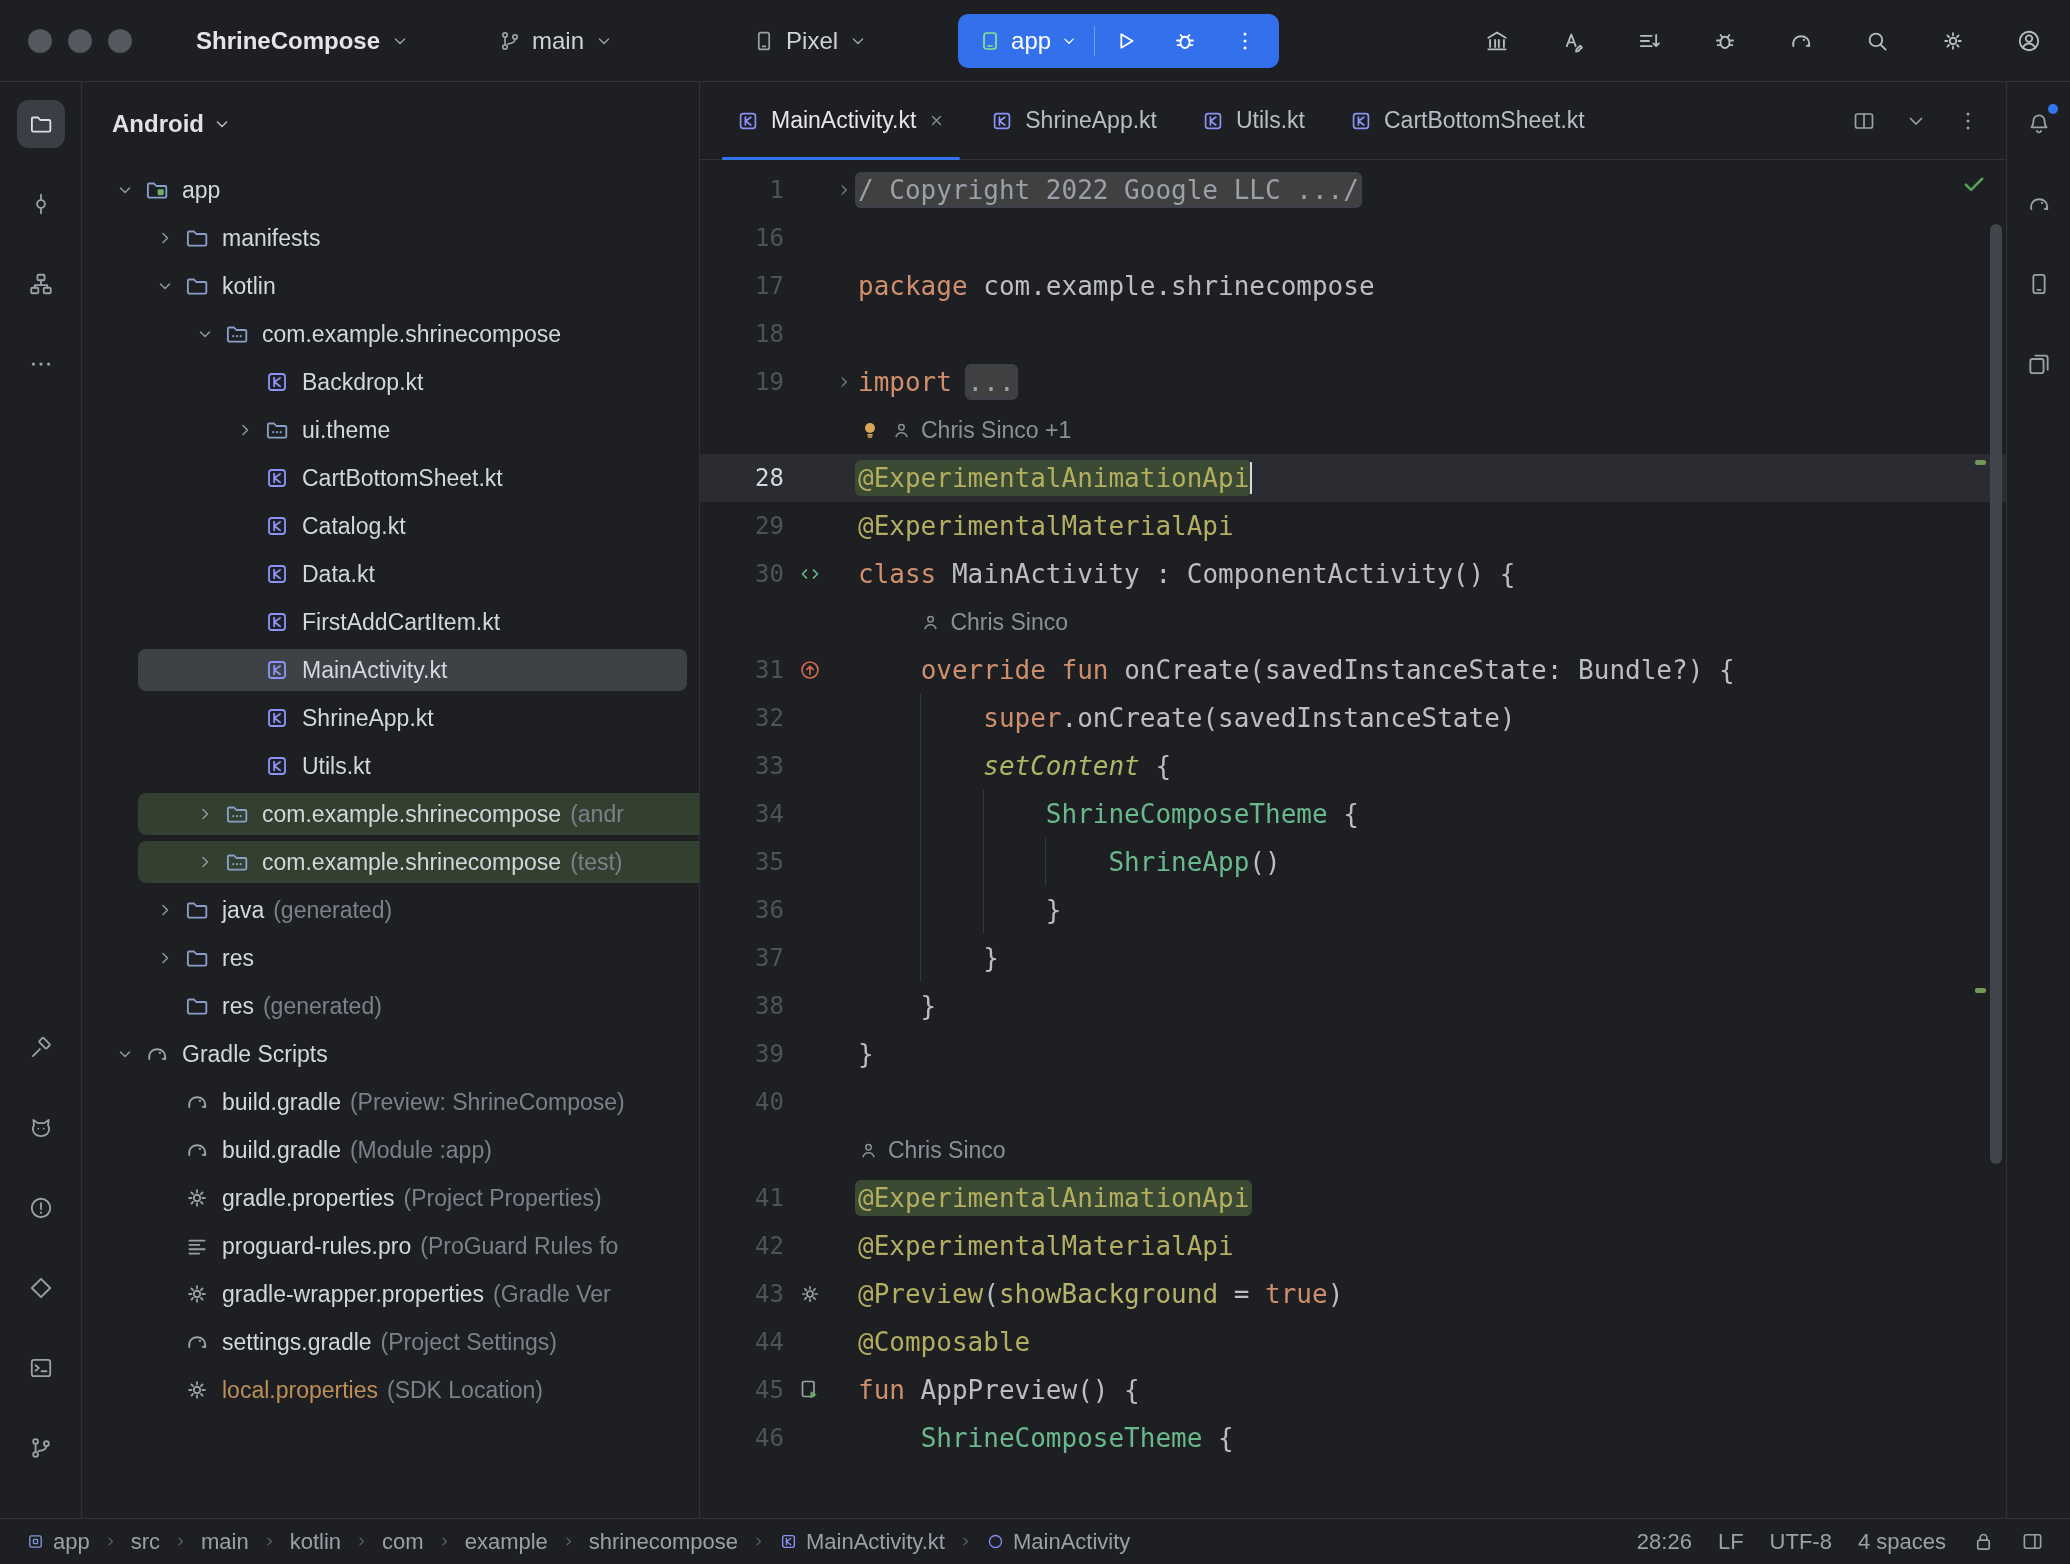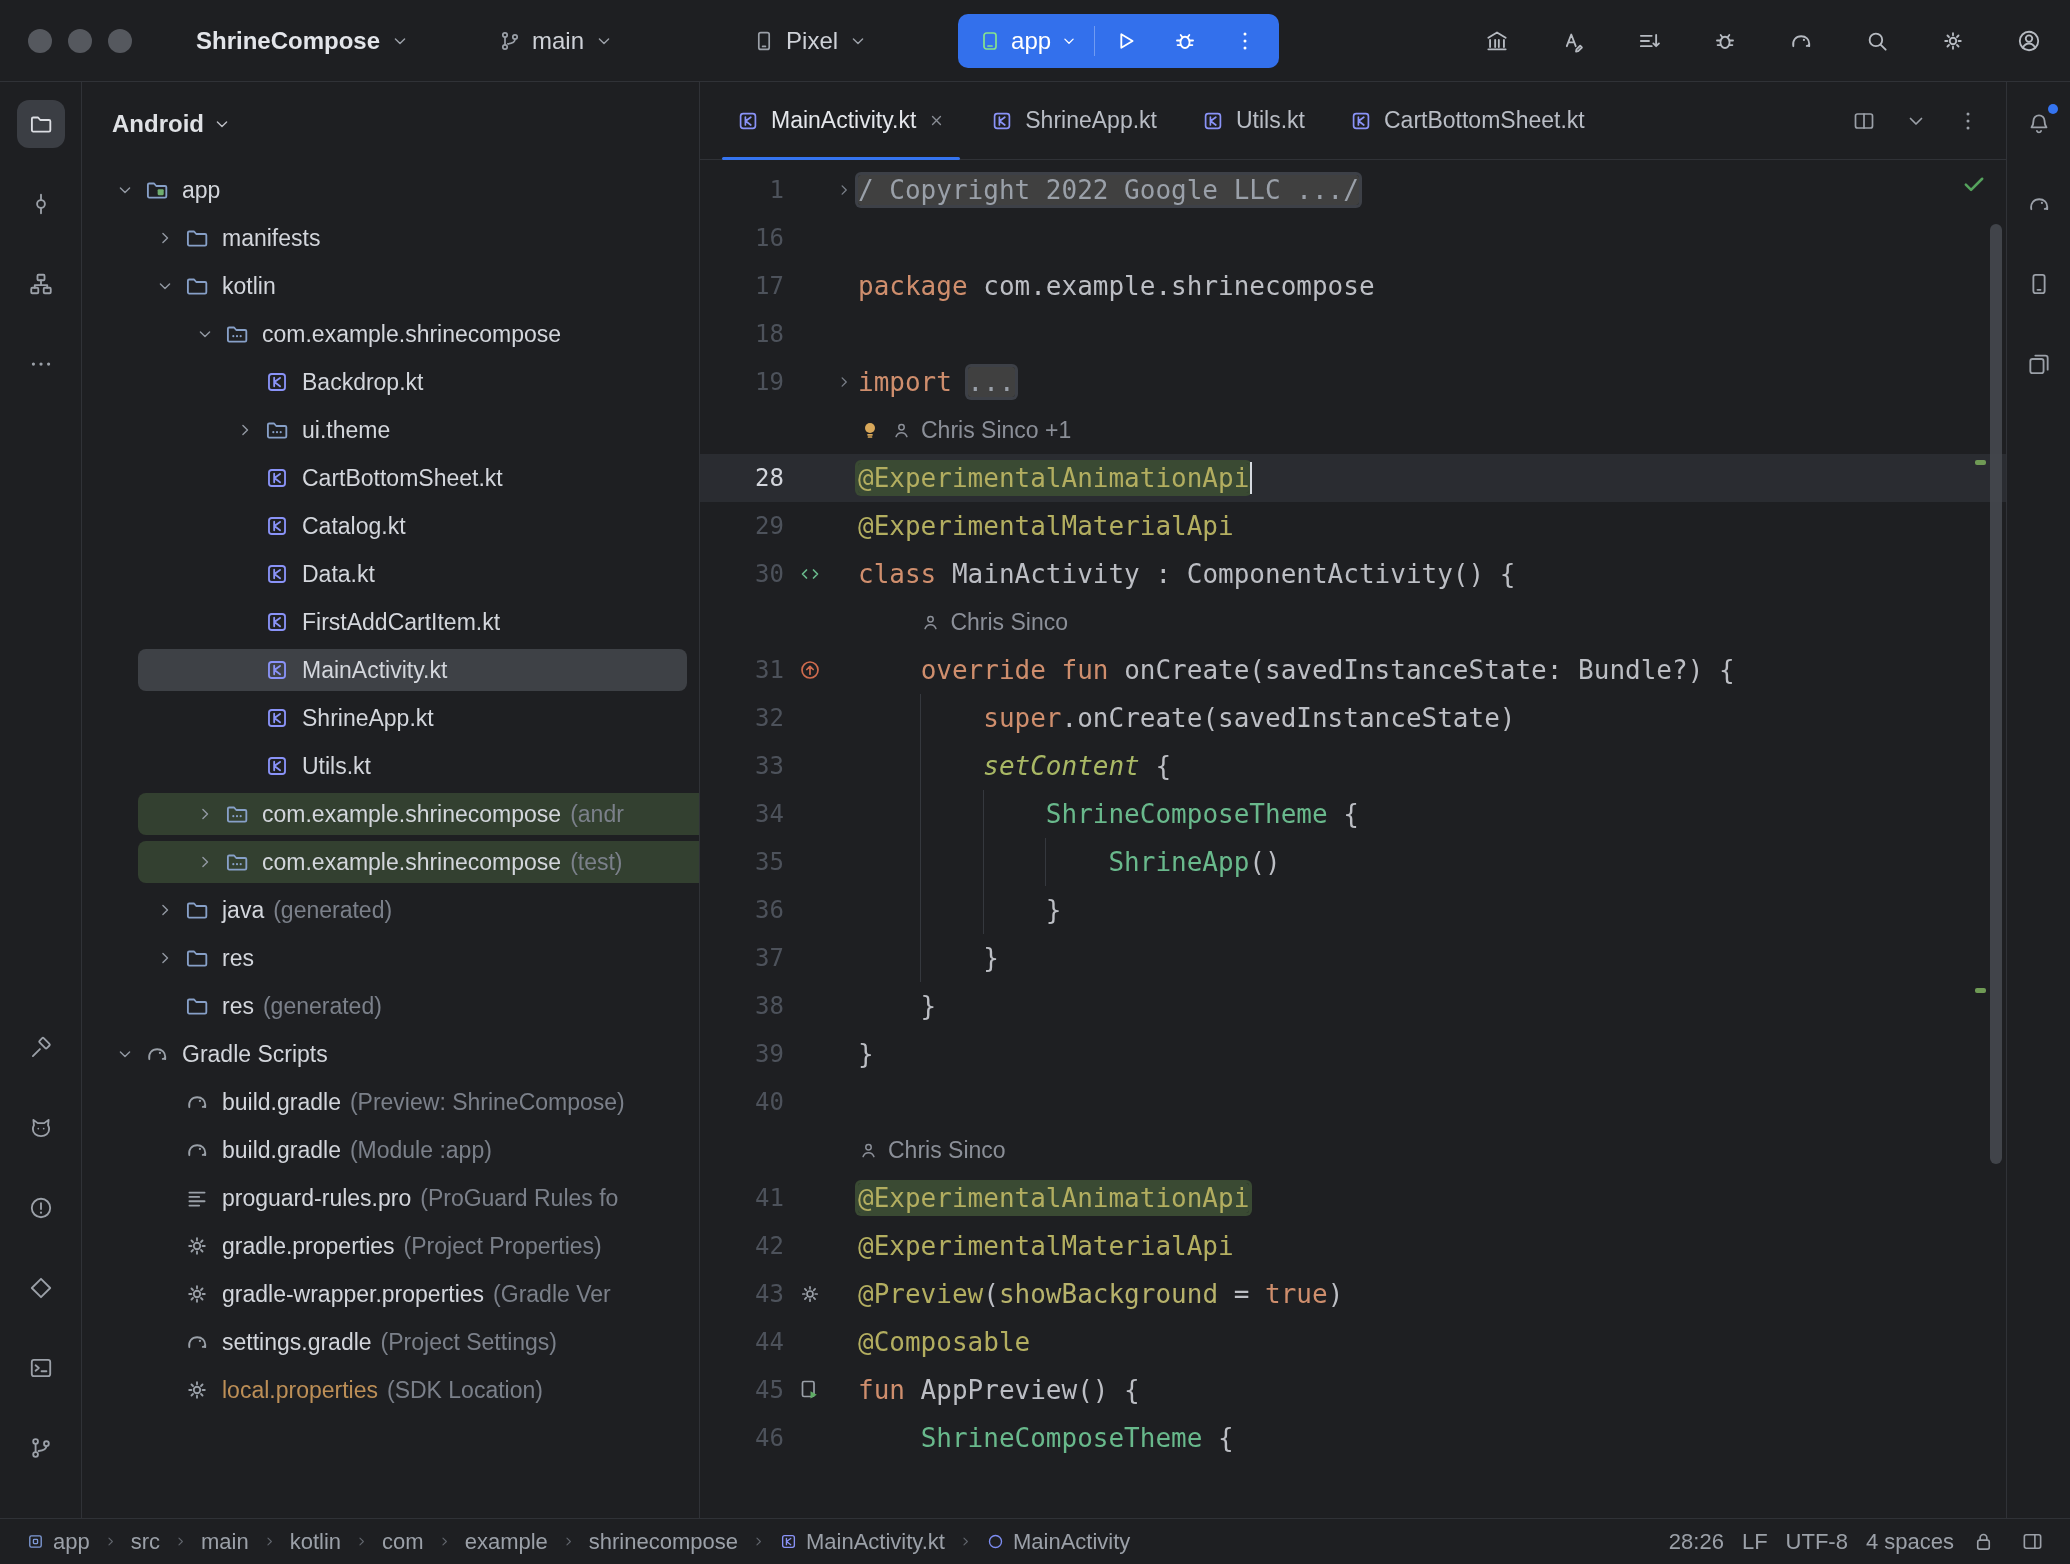--- a/index.html
+++ b/index.html
@@ -82,21 +82,21 @@
   .lens-body { display:flex; align-items:center; gap:9px; }
   .inspect-check { position:absolute; top:10px; right:18px; color:#55a25d; }
   .vscroll { position:absolute; top:64px; right:4px; width:12px; height:940px; background:#45484f; border-radius:6px; opacity:.9; }
   .amark { position:absolute; right:20px; width:11px; height:5px; background:#6f9a55; border-radius:2px; }
 
   
   .statusbar { height:46px; display:flex; align-items:center; padding:0 26px; border-top:1px solid #303237; font-size:22px; color:#9ba0a8; }
   .crumbs { display:flex; align-items:center; gap:13px; }
   .crumb { display:flex; align-items:center; gap:8px; }
   .crumb-sep { color:#63676e; display:flex; }
-  .sb-right { margin-left:auto; display:flex; align-items:center; gap:18px; }
+  .sb-right { margin-left:auto; display:flex; align-items:center; gap:26px; }
   .sb-item { cursor:default; }
   .sb-icons { display:flex; align-items:center; gap:26px; color:#9ba0a8; }
 
   .icn { display:inline-flex; width:26px; height:26px; flex:none; }
   .icn svg { width:100%; height:100%; }
 </style>
 </head>
 <body>
 
 <div class="window">
@@ -681,40 +681,40 @@
             </span>
             <span class="t-label">build.gradle</span>
             <span class="t-sec">(Module :app)</span>
           </div>
           <div class="tree-row">
             <span class="t-indent" style="width: 40px;"></span>
             <span class="t-chev"></span>
             <span class="t-icn">
               <span class="icn" style="width: 26px; height: 26px; color: rgb(154, 160, 168);">
                 <svg viewBox="0 0 24 24" fill="none" stroke="currentColor" stroke-width="1.7" stroke-linecap="round" stroke-linejoin="round">
+                  <circle cx="12" cy="12" r="3"></circle>
+                  <path d="M12 4.8v2M12 17.2v2M4.8 12h2M17.2 12h2M6.9 6.9l1.4 1.4M15.7 15.7l1.4 1.4M17.1 6.9l-1.4 1.4M8.3 15.7l-1.4 1.4"></path>
+                </svg>
+              </span>
+            </span>
+            <span class="t-label">gradle.properties</span>
+            <span class="t-sec">(Project Properties)</span>
+          </div>
+          <div class="tree-row">
+            <span class="t-indent" style="width: 40px;"></span>
+            <span class="t-chev"></span>
+            <span class="t-icn">
+              <span class="icn" style="width: 26px; height: 26px; color: rgb(154, 160, 168);">
+                <svg viewBox="0 0 24 24" fill="none" stroke="currentColor" stroke-width="1.7" stroke-linecap="round" stroke-linejoin="round">
                   <path d="M5 7h14M5 11h9M5 15h14M5 19h9"></path>
                 </svg>
               </span>
             </span>
             <span class="t-label">proguard-rules.pro</span>
             <span class="t-sec">(ProGuard Rules fo</span>
-          </div>
-          <div class="tree-row">
-            <span class="t-indent" style="width: 40px;"></span>
-            <span class="t-chev"></span>
-            <span class="t-icn">
-              <span class="icn" style="width: 26px; height: 26px; color: rgb(154, 160, 168);">
-                <svg viewBox="0 0 24 24" fill="none" stroke="currentColor" stroke-width="1.7" stroke-linecap="round" stroke-linejoin="round">
-                  <circle cx="12" cy="12" r="3"></circle>
-                  <path d="M12 4.8v2M12 17.2v2M4.8 12h2M17.2 12h2M6.9 6.9l1.4 1.4M15.7 15.7l1.4 1.4M17.1 6.9l-1.4 1.4M8.3 15.7l-1.4 1.4"></path>
-                </svg>
-              </span>
-            </span>
-            <span class="t-label">gradle.properties</span>
-            <span class="t-sec">(Project Properties)</span>
           </div>
           <div class="tree-row">
             <span class="t-indent" style="width: 40px;"></span>
             <span class="t-chev"></span>
             <span class="t-icn">
               <span class="icn" style="width: 26px; height: 26px; color: rgb(154, 160, 168);">
                 <svg viewBox="0 0 24 24" fill="none" stroke="currentColor" stroke-width="1.7" stroke-linecap="round" stroke-linejoin="round">
                   <circle cx="12" cy="12" r="3"></circle>
                   <path d="M12 4.8v2M12 17.2v2M4.8 12h2M17.2 12h2M6.9 6.9l1.4 1.4M15.7 15.7l1.4 1.4M17.1 6.9l-1.4 1.4M8.3 15.7l-1.4 1.4"></path>
                 </svg>

